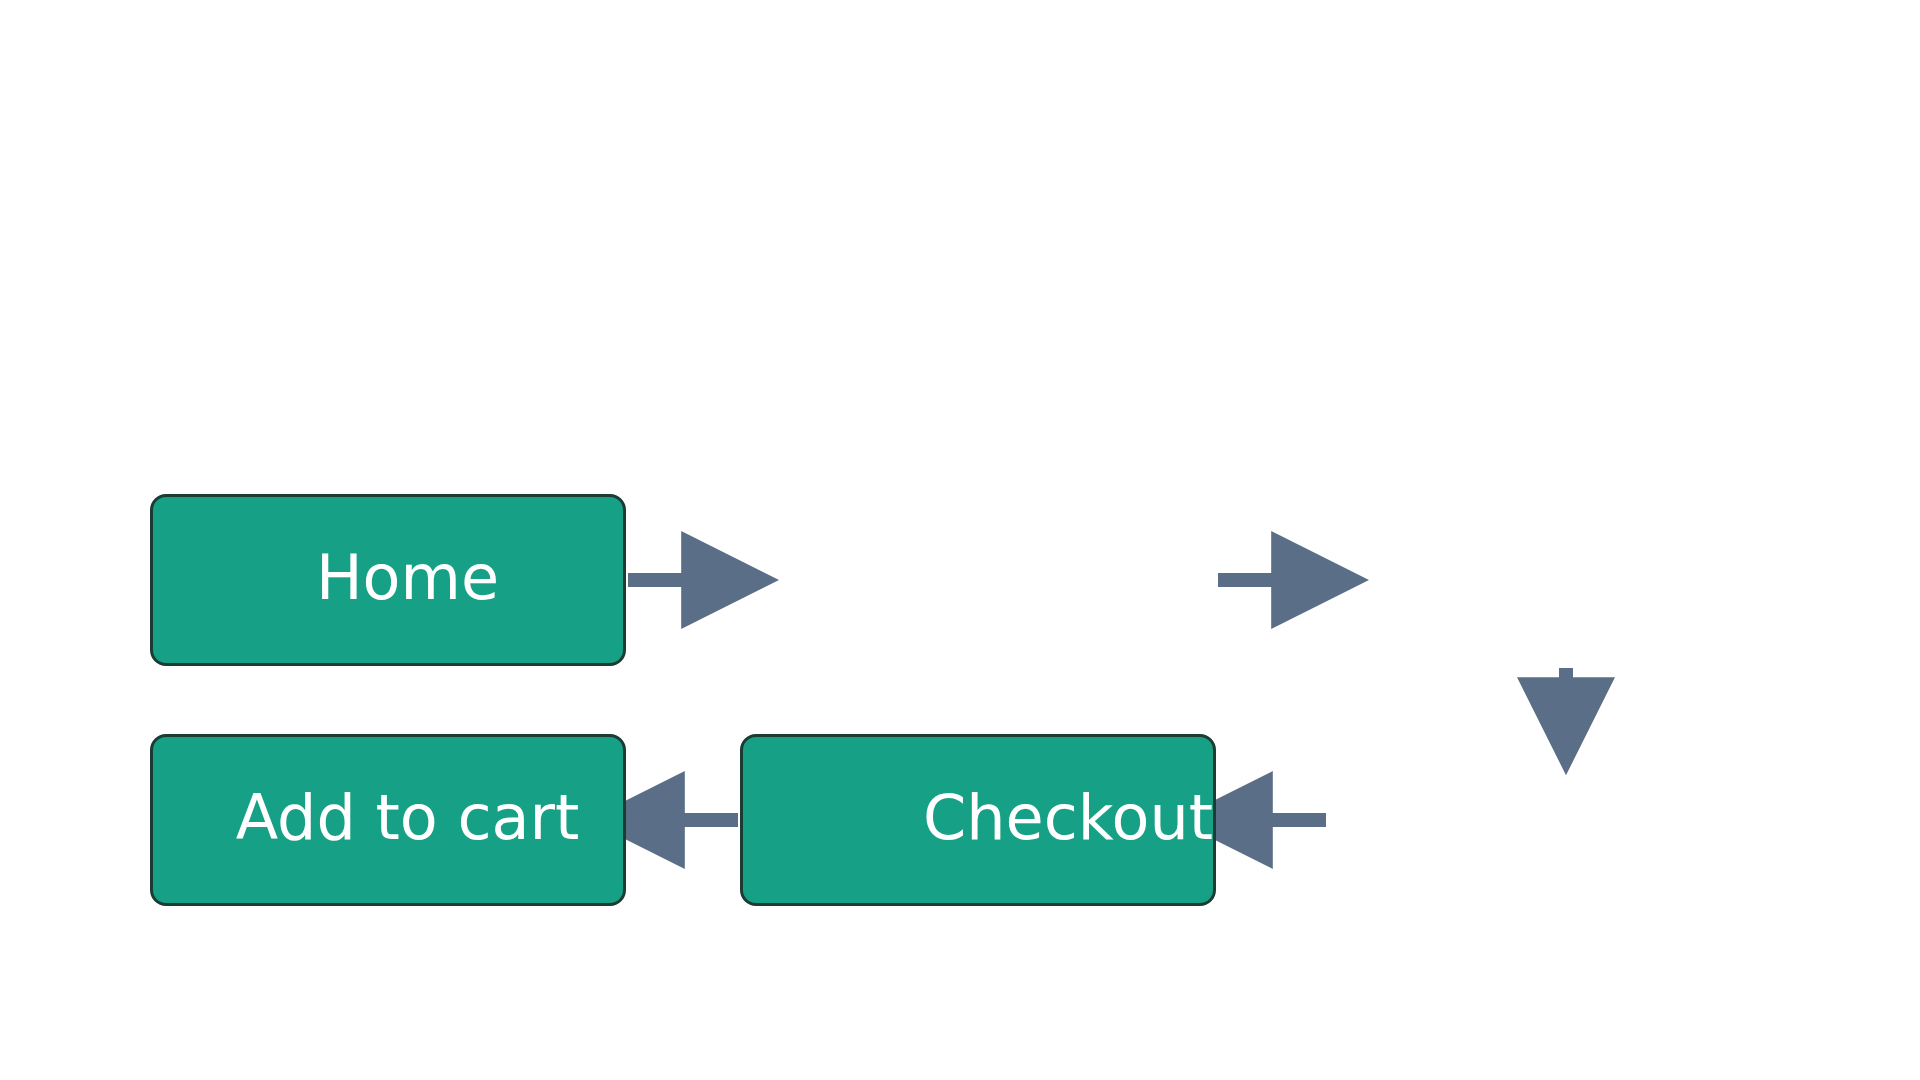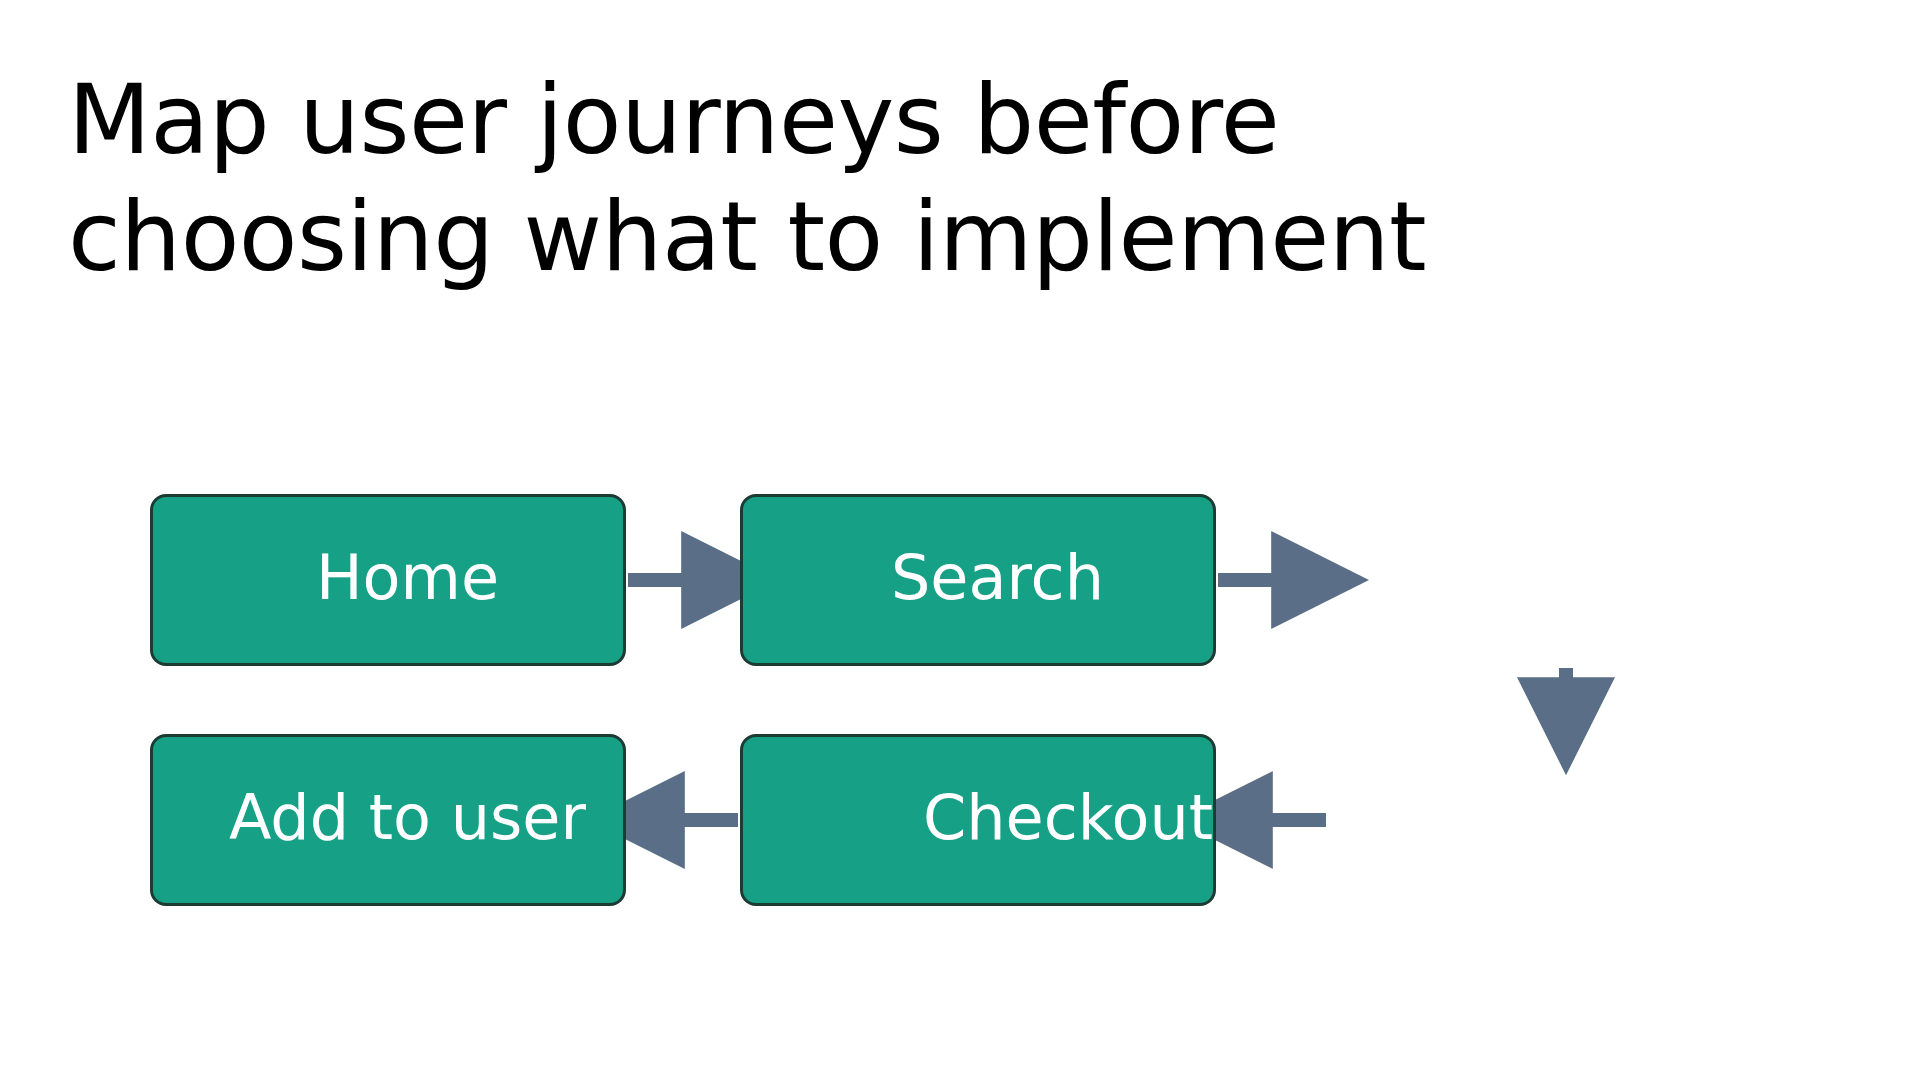--- a/index.html
+++ b/index.html
@@ -78,22 +78,20 @@
     width: 1920px;
     height: 1080px;
     pointer-events: none;
   }
 </style>
 </head>
 <body>
 
 <div id="slide" style="background: rgb(255, 255, 255);">
 
-  <div id="title" style="color: rgb(0, 0, 0);">Map user journeys before
-choosing what to implement</div>
 
   <div id="flow">
 
     <svg id="arrows" viewBox="0 0 1920 1080">
       <defs>
         <marker id="ah-right" markerWidth="7" markerHeight="7" refX="3.2" refY="3.5" orient="auto" markerUnits="strokeWidth">
           <path d="M0,0 L7,3.5 L0,7 z" fill="#5A6E87"></path>
         </marker>
       </defs>
 
@@ -115,27 +113,24 @@
 
       <g>
         <line x1="738" y1="820" x2="640" y2="820" stroke="#5A6E87" stroke-width="14" marker-end="url(#ah-right)"></line>
       </g>
     </svg>
 
     <div class="node" id="node-home" style="left: 150px; top: 494px; width: 476px; height: 172px; background: rgb(22, 160, 133); border: 3px solid rgb(27, 59, 51); color: rgb(255, 255, 255);">
       <span class="node-label">Home</span>
     </div>
 
-    <div class="node" id="node-search" style="left: 740px; top: 494px; width: 476px; height: 172px; background: rgb(22, 160, 133); border: 3px solid rgb(27, 59, 51); color: rgb(255, 255, 255);">
-      <span class="node-label">Search</span>
-    </div>
 
 
     <div class="node" id="node-add-to-cart" style="left: 150px; top: 734px; width: 476px; height: 172px; background: rgb(22, 160, 133); border: 3px solid rgb(27, 59, 51); color: rgb(255, 255, 255);">
-      <span class="node-label">Add to user</span>
+      <span class="node-label">Add to cart</span>
     </div>
 
     <div class="node" id="node-checkout" style="left: 740px; top: 734px; width: 476px; height: 172px; background: rgb(22, 160, 133); border: 3px solid rgb(27, 59, 51); color: rgb(255, 255, 255); justify-content: flex-end;">
       <span class="node-label">Checkout</span>
     </div>
 
 
   </div>
 </div>
 

